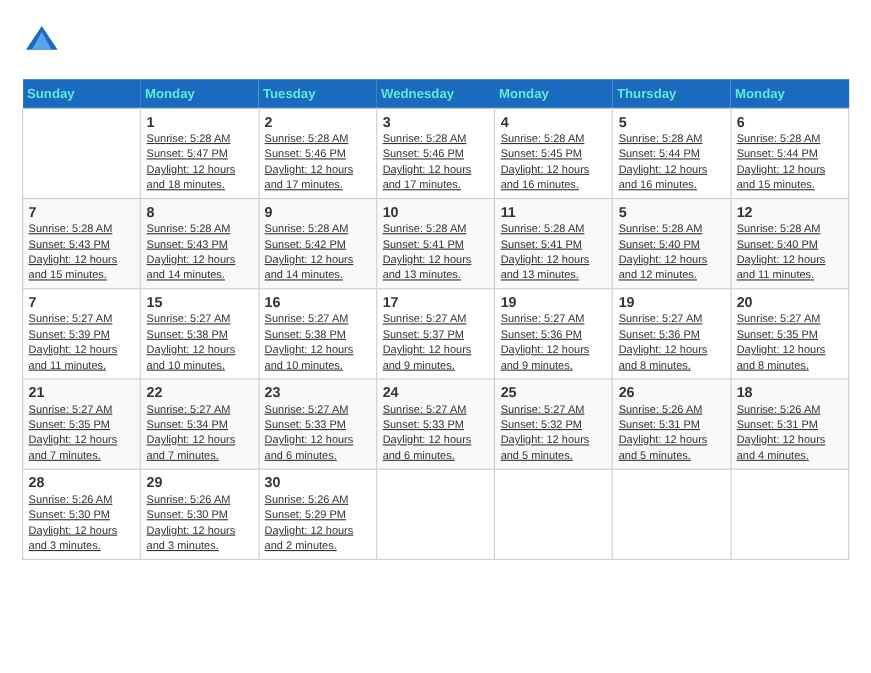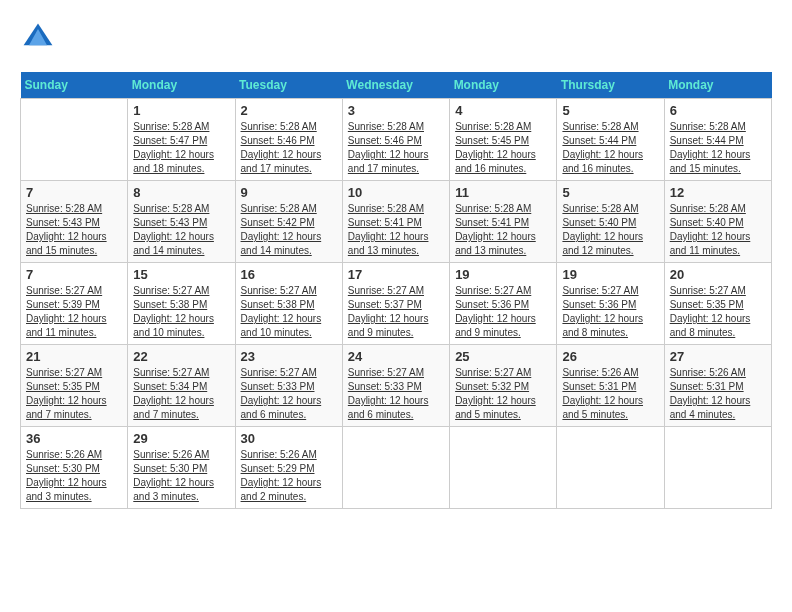--- a/index.html
+++ b/index.html
@@ -304,30 +304,30 @@
 and 5 minutes.</div>
         </td>
         <td>
           <span class="day-number">26</span>
           <div class="day-info" style="white-space: pre-line;">Sunrise: 5:26 AM
 Sunset: 5:31 PM
 Daylight: 12 hours
 and 5 minutes.</div>
         </td>
         <td>
-          <span class="day-number">27</span>
+          <span class="day-number">18</span>
           <div class="day-info" style="white-space: pre-line;">Sunrise: 5:26 AM
 Sunset: 5:31 PM
 Daylight: 12 hours
 and 4 minutes.</div>
         </td>
       </tr>
       <tr>
         <td>
-          <span class="day-number">36</span>
+          <span class="day-number">28</span>
           <div class="day-info" style="white-space: pre-line;">Sunrise: 5:26 AM
 Sunset: 5:30 PM
 Daylight: 12 hours
 and 3 minutes.</div>
         </td>
         <td>
           <span class="day-number">29</span>
           <div class="day-info" style="white-space: pre-line;">Sunrise: 5:26 AM
 Sunset: 5:30 PM
 Daylight: 12 hours

